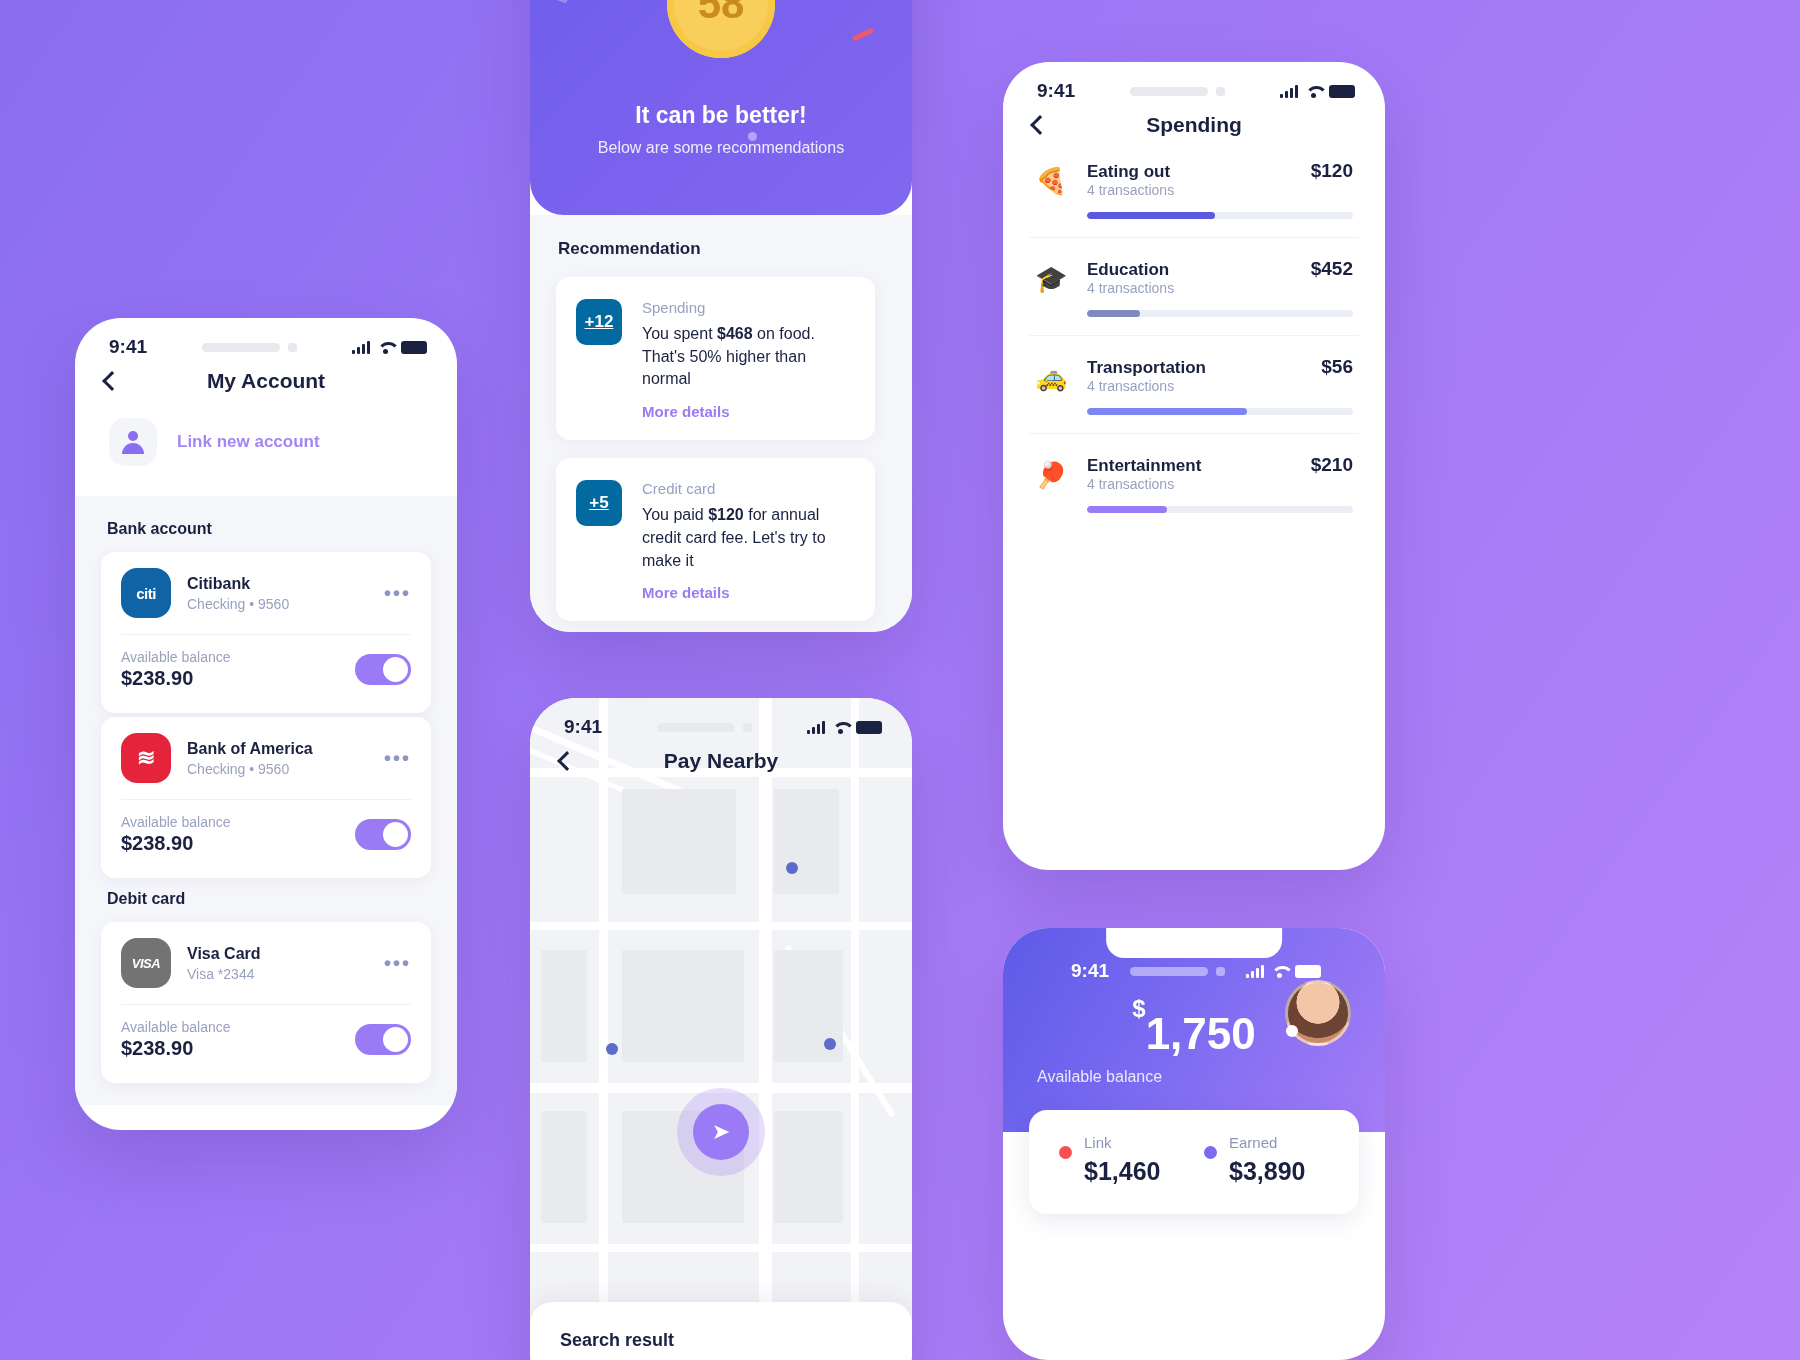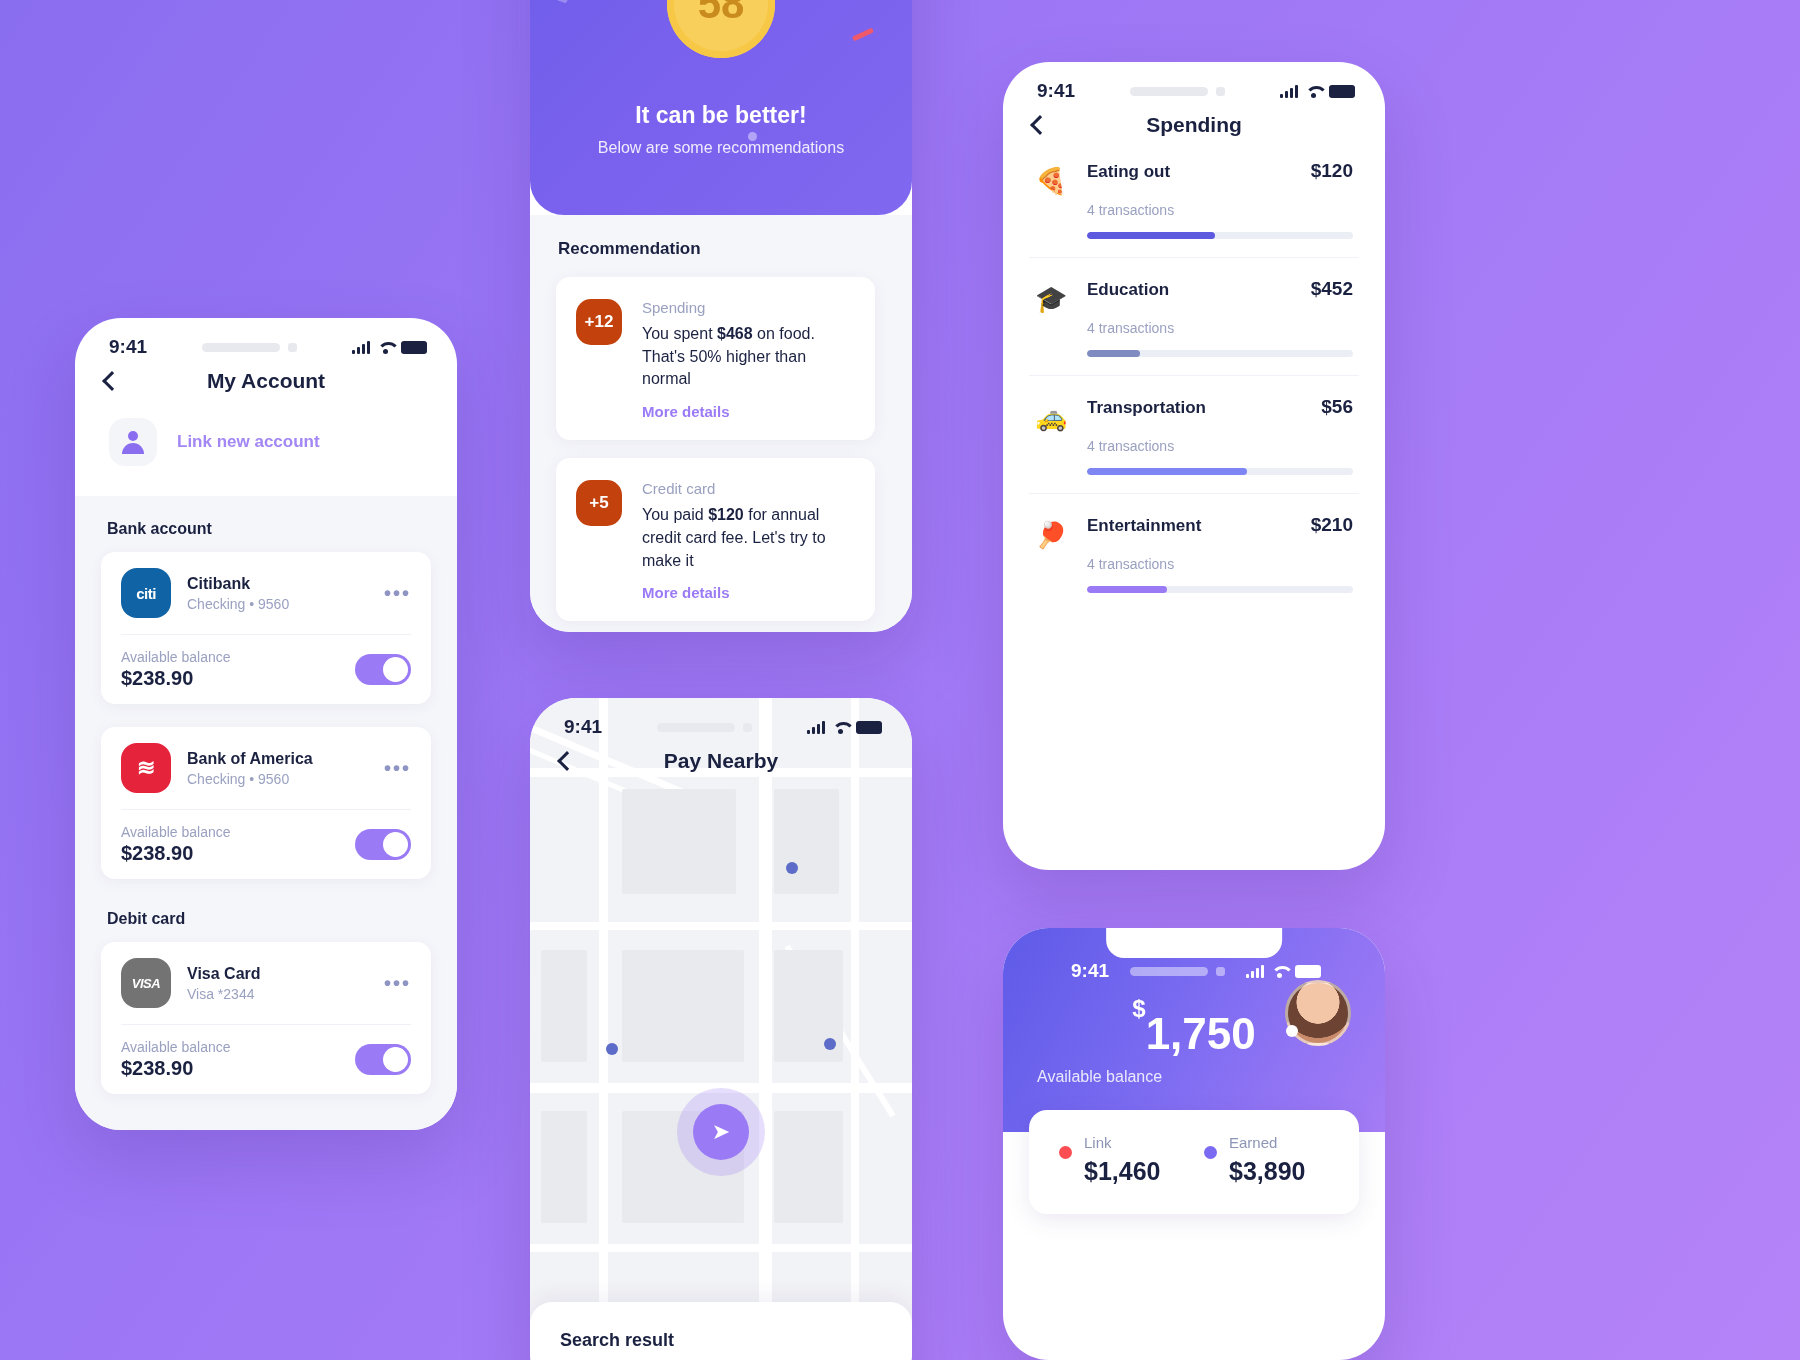--- a/index.html
+++ b/index.html
@@ -98,23 +98,23 @@
   }
   .person-ico:after{
     content:""; position:absolute; left:0; top:12px;
     width:22px;height:11px;border-radius:11px 11px 0 0;background:#8b6ef0;
   }
   .link-label { font-size: 17px; font-weight: bold; color: #a287f5; }
 
   .grey-section { background:#f5f6fa; padding: 16px 26px 18px 26px; }
   .section-title{ font-size:16px; font-weight:bold; color:#1b2141; padding:8px 6px 14px 6px; }
   .acct-card {
-    background:#fff; border-radius:14px; padding: 16px 20px 0 20px;
+    background:#fff; border-radius:14px; padding: 16px 20px 9px 20px;
     box-shadow: 0 3px 14px rgba(60,30,120,.06);
-    margin-bottom: 23px;
+    margin-bottom: 4px;
   }
   .acct-head { display:flex; align-items:center; gap:16px; padding-bottom:16px; }
   .bank-logo{
     width:50px;height:50px;border-radius:16px;flex:0 0 50px;
     display:flex;align-items:center;justify-content:center;
     color:#fff;font-size:15px;font-weight:bold;letter-spacing:-.5px;
   }
   .bank-logo.citi{ background:#1063a5; }
   .bank-logo.boa { background:#e5243b; font-size:22px; }
   .bank-logo.visa{ background:#737373; font-size:13px; font-style:italic; }
@@ -157,22 +157,22 @@
   .c2{ width:22px;height:5px;background:#f0596a;right:38px;top:232px;transform:rotate(-25deg); }
   .c3{ width:9px;height:9px;background:#b4a4f8;left:218px;top:332px;border-radius:50%; }
   .reco-body{ background:#f5f6fa; padding: 24px 37px 22px 26px; min-height: 420px; }
   .reco-title{ font-size:17px;font-weight:bold;color:#1b2141;padding:0 2px 18px 2px; }
   .reco-card{
     background:#fff;border-radius:14px;padding:22px 22px 20px 20px;
     display:flex;gap:20px;margin-bottom:18px;
     box-shadow:0 3px 16px rgba(60,30,120,.06);
   }
   .badge{
-    width:46px;height:46px;flex:0 0 46px;border-radius:15px;background:#c2410c;
-    color:#fff;font-size:17px;font-weight:bold;display:flex;align-items:center;justify-content:center;
+    width:46px;height:46px;flex:0 0 46px;border-radius:10px;background:#0369a1;
+    color:#fff;font-size:17px;font-weight:bold;display:flex;align-items:center;justify-content:center;text-decoration:underline;
   }
   .reco-kind{ font-size:15px;color:#9aa1c0;margin-bottom:7px; }
   .reco-text{ font-size:16px;color:#1b2141;line-height:1.42; }
   .reco-text b{ font-weight:bold; }
   .more-link{ font-size:15px;font-weight:bold;color:#9b7bf5;margin-top:12px;cursor:pointer; }
   .home-ind{ width:128px;height:6px;border-radius:4px;background:#d9dbe4;margin:10px auto 0 auto; }
 
   
   #phone-spending { left: 1003px; top: 62px; width: 382px; height: 808px; }
   .donut-wrap{ display:flex;justify-content:center;padding: 18px 0 14px 0; }
@@ -187,21 +187,21 @@
   .spend-row{
     display:flex;align-items:flex-start;gap:18px;
     padding:20px 6px 18px 6px;border-bottom:1px solid #f1f2f7;
   }
   .spend-row:last-child{ border-bottom:none; }
   .sp-ico{ font-size:26px; width:34px; flex:0 0 34px; text-align:center; padding-top:6px; }
   .sp-main{ flex:1 1 auto; }
   .sp-top{ display:flex;align-items:baseline;justify-content:space-between; }
   .sp-name{ font-size:17px;font-weight:bold;color:#1b2141; }
   .sp-amt{ font-size:19px;font-weight:bold;color:#1b2141; }
-  .sp-sub{ font-size:14px;color:#9aa1c0;margin-top:20px; }
+  .sp-sub{ font-size:14px;color:#9aa1c0;margin-top:0; }
   .sp-bar{ height:7px;border-radius:5px;background:#eceef5;margin-top:14px;overflow:hidden; }
   .sp-bar span{ display:block;height:100%;border-radius:5px; }
 
   
   #phone-map { left: 530px; top: 698px; width: 382px; height: 700px; }
   .map-area{ position:absolute;inset:0;background:#f2f3f6;z-index:1; }
   .mv{ position:absolute;background:#ffffff; }
   .mh{ position:absolute;background:#ffffff; }
   .blk{ position:absolute;background:#e8eaee;border-radius:2px; }
   .mroad{ position:absolute;background:#ffffff; }

